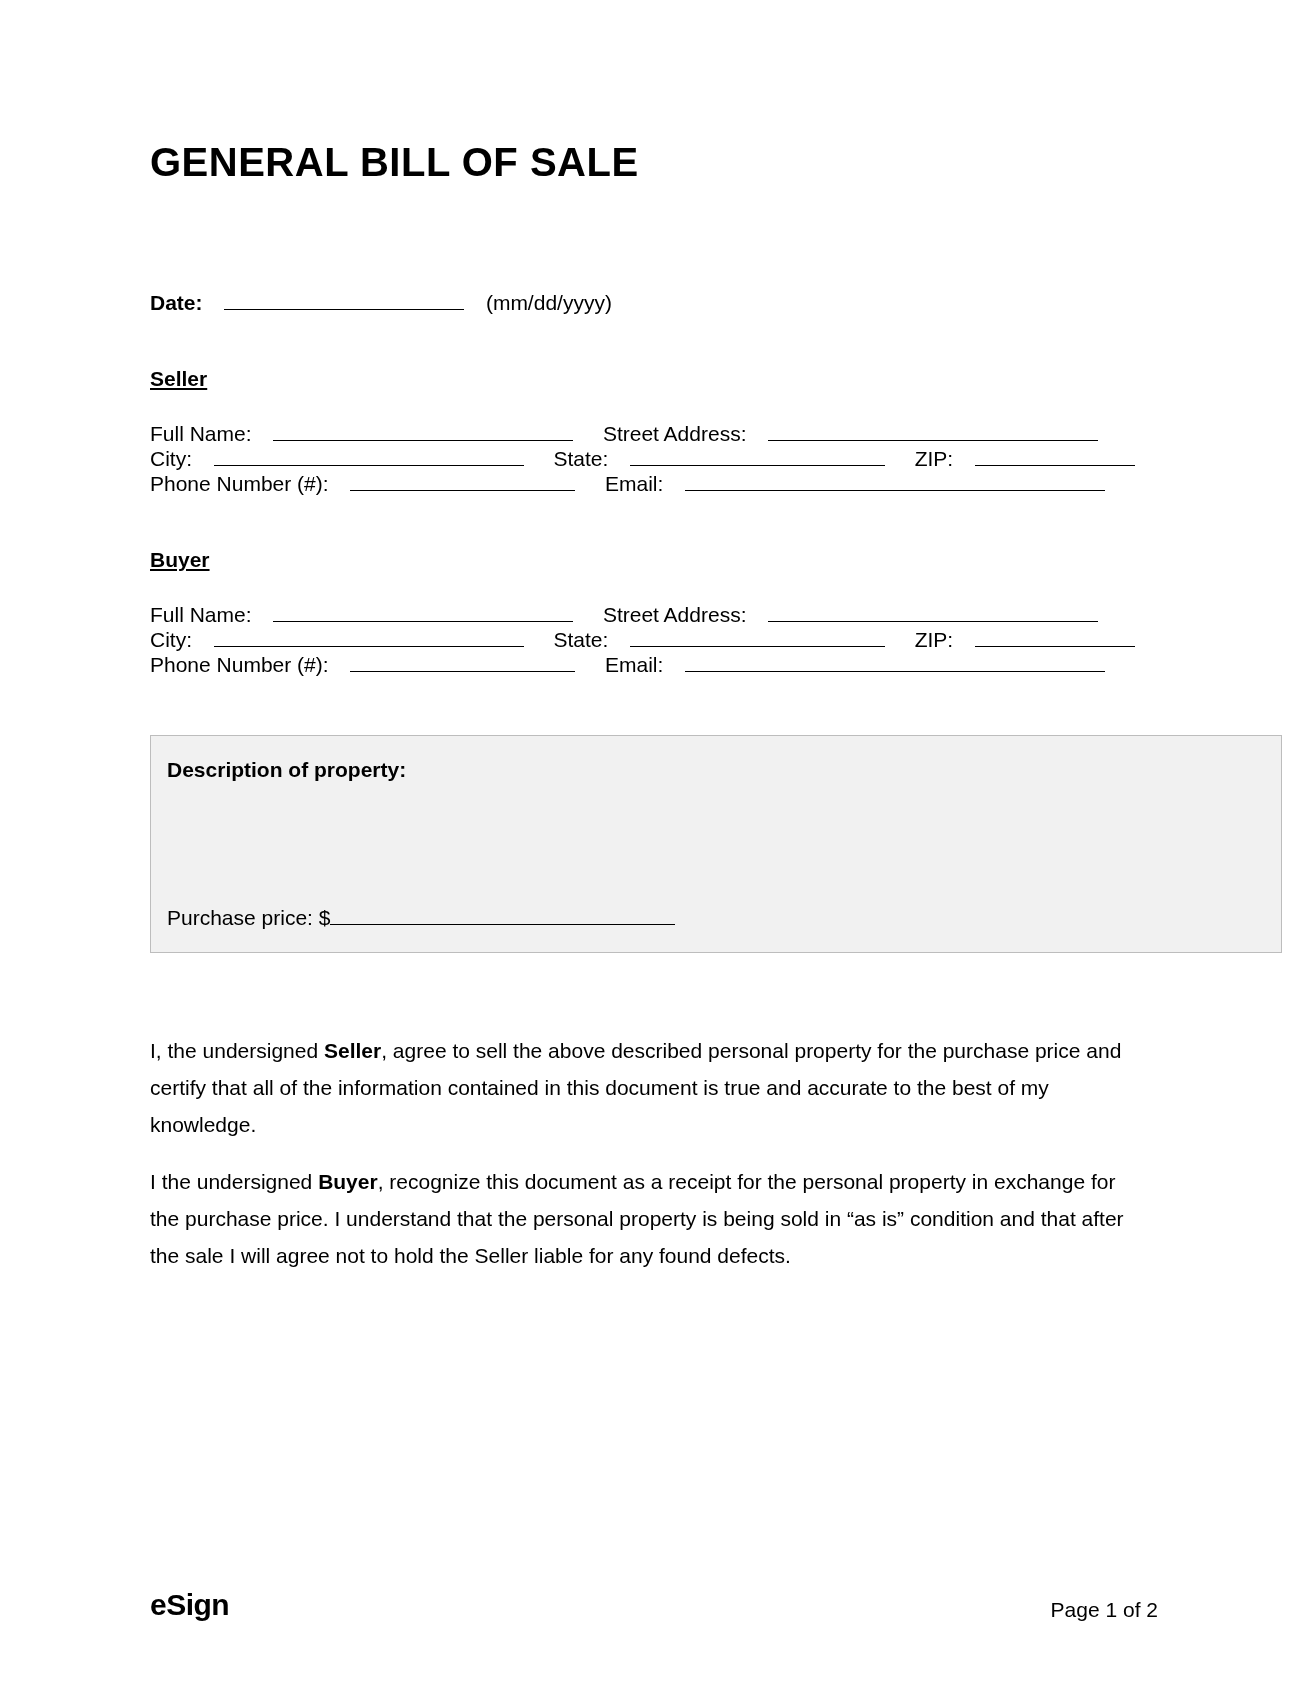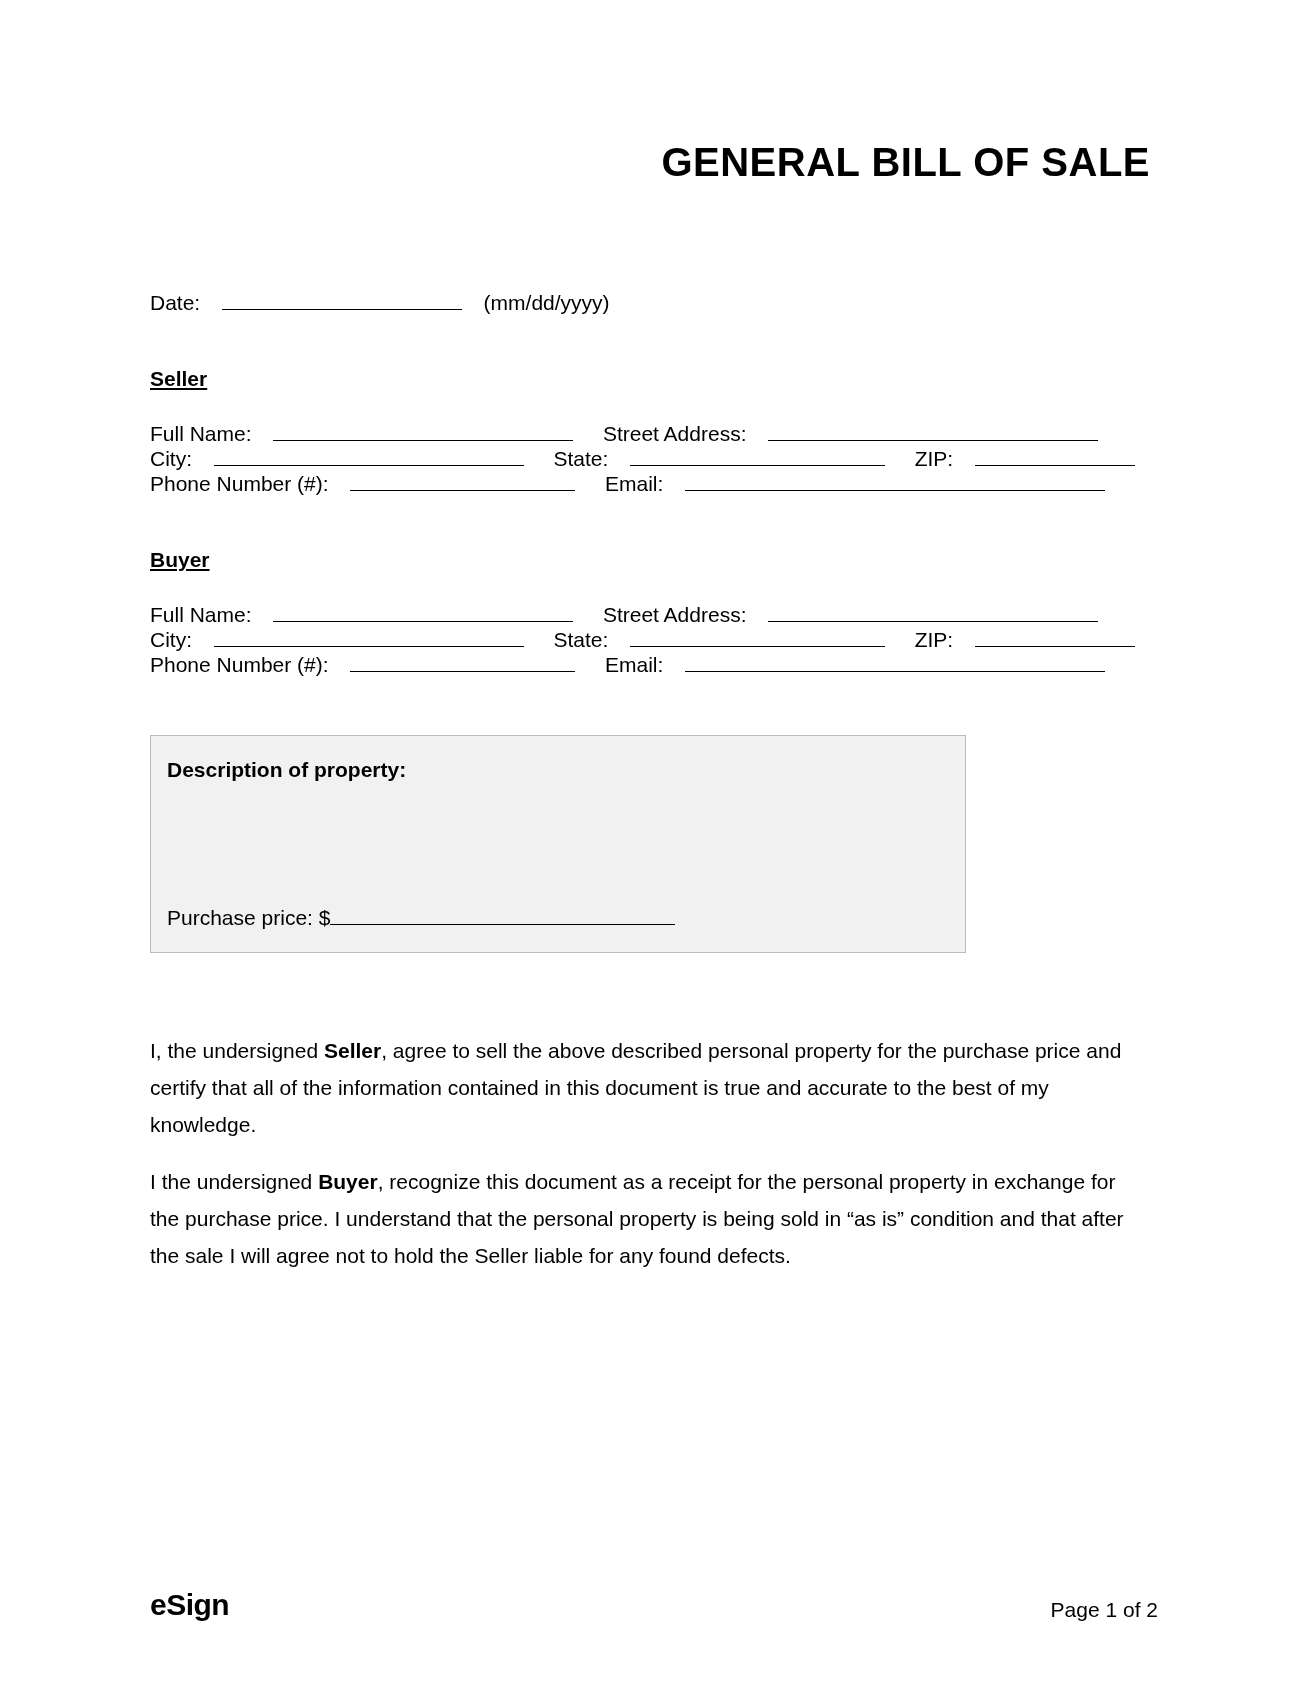--- a/index.html
+++ b/index.html
@@ -23,33 +23,33 @@
     background: #ffffff;
     padding: 0;
   }
   .content {
     position: absolute;
     left: 150px;
     top: 0;
     width: 1000px;
   }
   .doc-title {
-    text-align: right;
+    text-align: left;
     font-size: 40px;
     font-weight: bold;
     letter-spacing: 0.5px;
     margin-top: 140px;
     margin-bottom: 0;
   }
   .date-row {
     margin-top: 105px;
     font-size: 21px;
     white-space: nowrap;
   }
-  .date-row .lbl { font-weight: normal; }
+  .date-row .lbl { font-weight: bold; }
   .section-heading {
     font-size: 21px;
     font-weight: bold;
     text-decoration: underline;
     margin-top: 52px;
   }
   .field-row {
     font-size: 21px;
     white-space: nowrap;
   }
@@ -69,21 +69,21 @@
   .ln-phone { width: 225px; }
   .ln-email { width: 420px; }
   .ln-price { width: 345px; }
   .gap-sm { display: inline-block; width: 10px; }
   .gap-md { display: inline-block; width: 18px; }
 
   .property-box {
     margin-top: 58px;
     border: 1px solid #bdbdbd;
     background: #f1f1f1;
-    width: 816px;
+    width: 1132px;
     height: 218px;
     position: relative;
   }
   .property-box .pb-label {
     position: absolute;
     left: 16px;
     top: 22px;
     font-size: 21px;
     font-weight: bold;
   }

